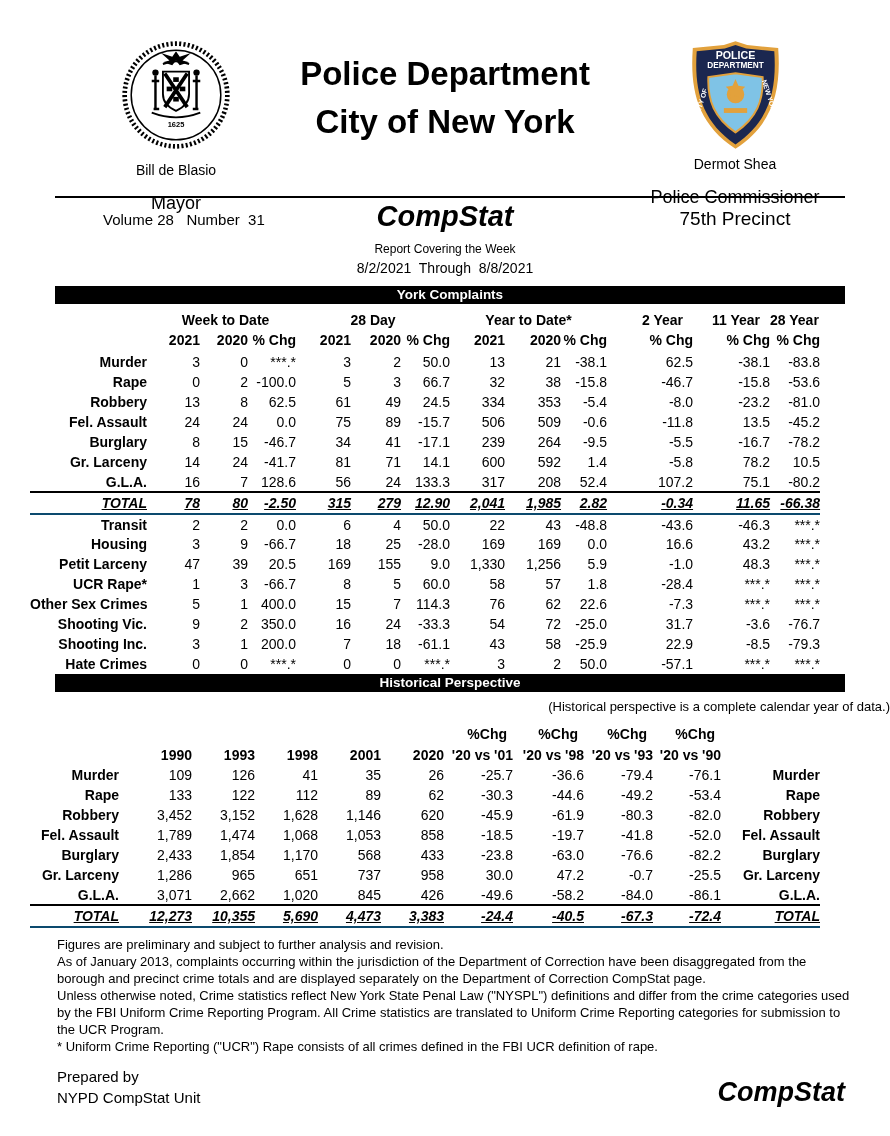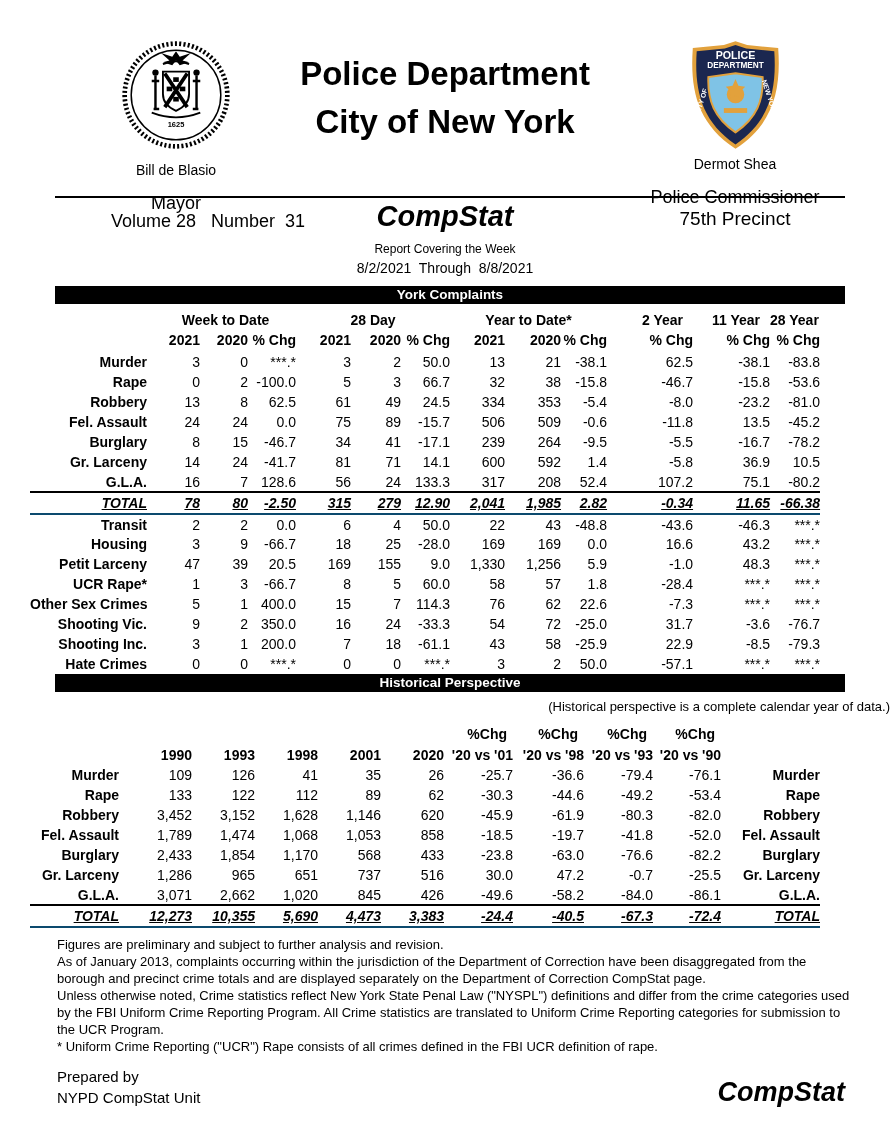--- a/index.html
+++ b/index.html
@@ -14,21 +14,21 @@
   .seal-wrap { position:absolute; left:118px; top:38px; width:116px; text-align:center; }
   .patch-wrap { position:absolute; left:642px; top:40px; width:186px; text-align:center; }
   .patch-wrap svg { display:block; margin:0 auto; }
   .person-name { font-size:14px; margin-top:6px; }
   .person-title { font-size:18px; margin-top:15px; }
   .main-title { position:absolute; left:250px; right:250px; top:50px; text-align:center; }
   .main-title .t1, .main-title .t2 { font-size:33px; font-weight:bold; line-height:48px; white-space:nowrap; }
   .header-rule { margin-left:55px; width:790px; border-top:2px solid #000; }
   
   .report { position:relative; height:88px; }
-  .volume { position:absolute; left:111px; top:13px; font-size:18px; white-space:pre; }
+  .volume { position:absolute; left:103px; top:13px; font-size:15px; white-space:pre; }
   .brand { position:absolute; left:0; right:0; top:2px; text-align:center;
            font-size:29px; font-weight:bold; font-style:italic; }
   .precinct { position:absolute; left:642px; width:186px; top:10px; text-align:center; font-size:19px; }
   .covering { position:absolute; left:0; right:0; top:44px; text-align:center; font-size:12px; }
   .dates { position:absolute; left:0; right:0; top:62px; text-align:center; font-size:14px; white-space:pre; }
   
   .section-bar {
     margin-left:55px; width:790px; height:18px; background:#000; color:#fff;
     font-size:13.5px; font-weight:bold; text-align:center; line-height:18px;
   }
@@ -243,21 +243,21 @@
           <td>14</td>
           <td>24</td>
           <td>-41.7</td>
           <td>81</td>
           <td>71</td>
           <td>14.1</td>
           <td>600</td>
           <td>592</td>
           <td>1.4</td>
           <td>-5.8</td>
-          <td>36.9</td>
+          <td>78.2</td>
           <td>10.5</td>
         </tr>
         <tr>
           <td class="row-label">G.L.A.</td>
           <td>16</td>
           <td>7</td>
           <td>128.6</td>
           <td>56</td>
           <td>24</td>
           <td>133.3</td>
@@ -516,21 +516,21 @@
           <td>-76.6</td>
           <td>-82.2</td>
           <td class="row-label-right">Burglary</td>
         </tr>
         <tr>
           <td class="row-label">Gr. Larceny</td>
           <td>1,286</td>
           <td>965</td>
           <td>651</td>
           <td>737</td>
-          <td>516</td>
+          <td>958</td>
           <td>30.0</td>
           <td>47.2</td>
           <td>-0.7</td>
           <td>-25.5</td>
           <td class="row-label-right">Gr. Larceny</td>
         </tr>
         <tr>
           <td class="row-label">G.L.A.</td>
           <td>3,071</td>
           <td>2,662</td>

